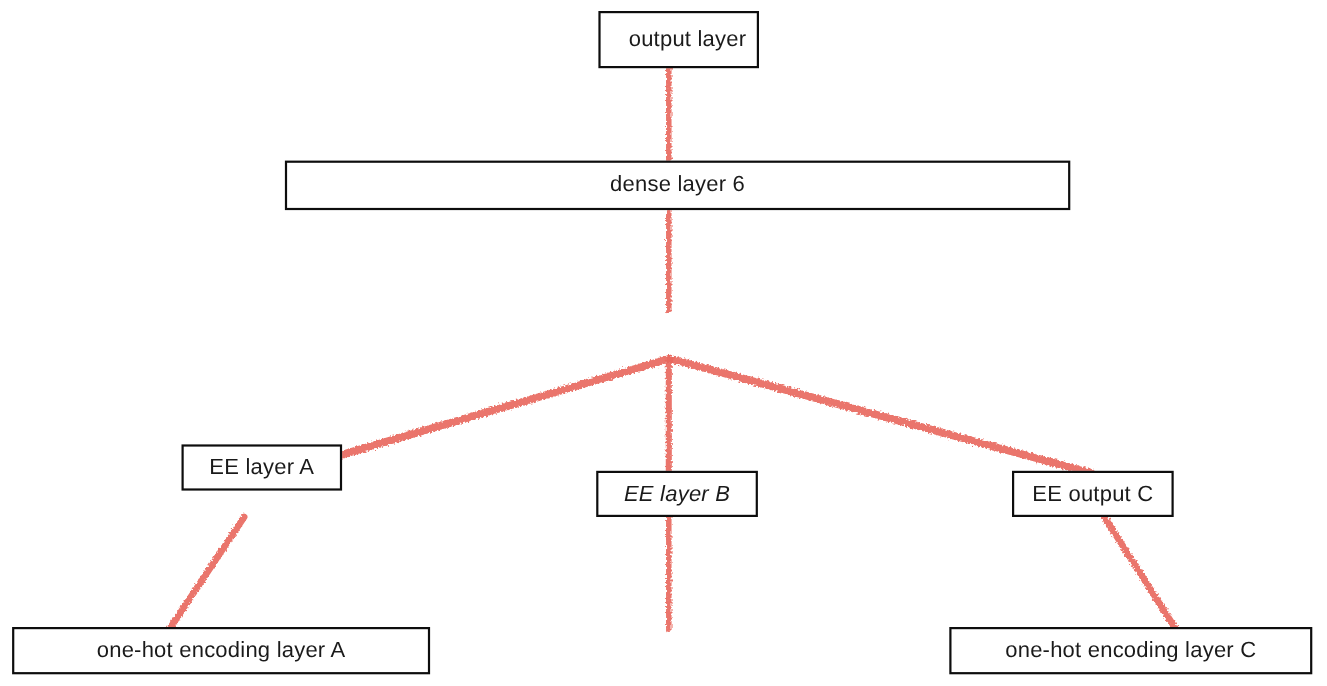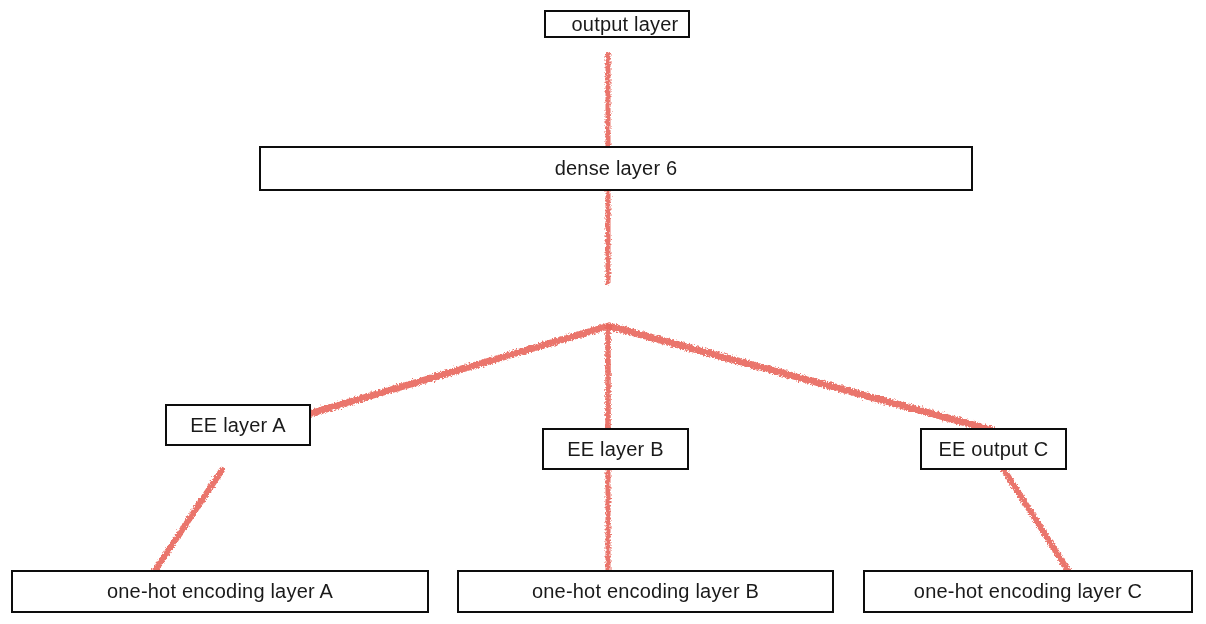--- a/index.html
+++ b/index.html
@@ -33,27 +33,27 @@
     justify-content: center;
     z-index: 2;
   }
   .node span {
     font-size: 20px;
     color: #1a1a1a;
     letter-spacing: 0.2px;
     white-space: nowrap;
   }
   
-  #node-output  { left: 544px; top: 10px;  width: 146px; height: 28px; padding-left: 16px; }
+  #node-output  { left: 544px; top: 10px;  width: 146px; height: 52px; padding-left: 16px; }
   #node-dense1  { left: 259px; top: 146px; width: 714px; height: 45px; }
   #node-dense0  { left: 259px; top: 281px; width: 714px; height: 45px; }
   #node-eeA     { left: 165px; top: 404px; width: 146px; height: 42px; }
-  #node-eeB     { left: 542px; top: 428px; width: 147px; height: 42px; }
+  #node-eeB     { left: 542px; top: 428px; width: 147px; height: 42px; font-style: italic; }
   #node-eeC     { left: 920px; top: 428px; width: 147px; height: 42px; }
-  #node-onehotA { left: 11px;  top: 570px; width: 418px; height: 43px; }
+  #node-onehotA { left: 11px;  top: 570px; width: 380px; height: 43px; }
   #node-onehotB { left: 457px; top: 570px; width: 377px; height: 43px; }
   #node-onehotC { left: 863px; top: 570px; width: 330px; height: 43px; }
 </style>
 </head>
 <body>
 
 <div id="diagram-canvas">
 
   <svg id="edges-svg" viewBox="0 0 1206 624" xmlns="http://www.w3.org/2000/svg">
     <defs>
@@ -92,21 +92,18 @@
   </div>
 
   <div class="node" id="node-eeC">
     <span>EE output C</span>
   </div>
 
   <div class="node" id="node-onehotA">
     <span>one-hot encoding layer A</span>
   </div>
 
-  <div class="node" id="node-onehotB">
-    <span>one-hot encoding layer B</span>
-  </div>
 
   <div class="node" id="node-onehotC">
     <span>one-hot encoding layer C</span>
   </div>
 
 </div>
 
 </body></html>

